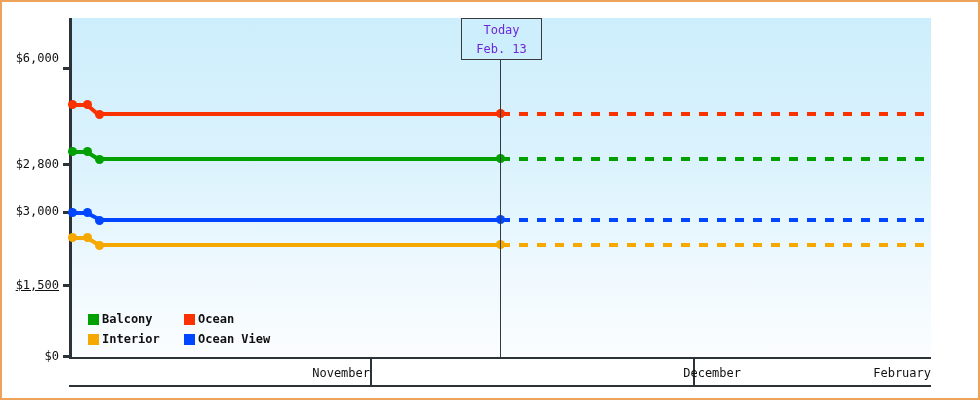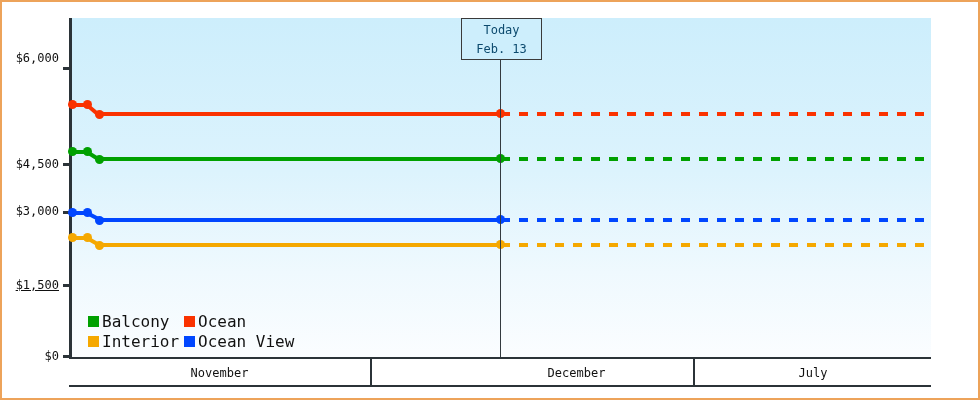--- a/index.html
+++ b/index.html
@@ -77,42 +77,42 @@
   }
   #today-box {
     position:absolute;
     left:461px; top:18px;
     width:81px; height:42px;
     border:1px solid #3a3a3a;
     background:#cdeefc;
     box-sizing:border-box;
     text-align:center;
     font-size:12px;
-    color:#0c4a6e;
+    color:#6d28d9;
     line-height:19px;
     padding-top:2px;
     font-family:"DejaVu Sans Mono", monospace;
   }
   
   #legend {
     position:absolute;
     left:88px; top:312px;
     width:210px; height:38px;
     font-size:12px;
     color:#111111;
     font-family:"DejaVu Sans Mono", monospace;
   }
   .legend-row { position:absolute; left:0; width:210px; height:17px; }
   .legend-item { position:absolute; display:flex; align-items:center; }
   .legend-swatch {
     width:11px; height:11px;
     margin-right:3px;
     display:inline-block;
   }
-  .legend-label { white-space:nowrap; font-size:16px; }
+  .legend-label { white-space:nowrap; font-size:12px;font-weight:bold; }
   
   #month-axis-top {
     position:absolute;
     left:69px; top:357px;
     width:862px; height:2px;
     background:#2b3338;
   }
   #month-axis-bottom {
     position:absolute;
     left:69px; top:385px;
@@ -122,21 +122,21 @@
   .month-sep {
     position:absolute;
     top:357px;
     width:2px; height:30px;
     background:#2b3338;
   }
   .month-label {
     position:absolute;
     top:364px;
     height:18px;
-    text-align:center;
+    text-align:right;
     font-size:12px;
     color:#111111;
     font-family:"DejaVu Sans Mono", monospace;
     line-height:18px;
   }
 </style>
 </head>
 <body>
 
 <div id="chart-root">
@@ -145,21 +145,21 @@
 
   <div id="y-axis-line"></div>
 
   <div class="y-tick-mark" style="top:67px;"></div>
   <div class="y-tick-mark" style="top:163px;"></div>
   <div class="y-tick-mark" style="top:211px;"></div>
   <div class="y-tick-mark" style="top:284px;"></div>
   <div class="y-tick-mark" style="top:355px;"></div>
 
   <div class="y-tick-label" style="top:51px;">$6,000</div>
-  <div class="y-tick-label" style="top:157px;">$4,500</div>
+  <div class="y-tick-label" style="top:157px;">$2,800</div>
   <div class="y-tick-label" style="top:204px;">$3,000</div>
   <div class="y-tick-label" style="top:278px;text-decoration:underline;">$1,500</div>
   <div class="y-tick-label" style="top:349px;">$0</div>
 
   <div class="series-solid" style="left:72px; top:103px; width:17px; background:#fa3200;"></div>
   <div class="series-seg" style="left:87px; top:103px; width:17px; background:#fa3200; transform:rotate(40deg);"></div>
   <div class="series-solid" style="left:98px; top:112px; width:403px; background:#fa3200;"></div>
   <div class="series-dashed" style="left:501px; top:112px; width:430px;
               background:repeating-linear-gradient(to right,#fa3200 0 9px,transparent 9px 18px);"></div>
   <div class="marker" style="left:68px; top:100px; background:#fa3200;"></div>
@@ -225,18 +225,18 @@
       </div>
     </div>
   </div>
 
   <div id="month-axis-top"></div>
   <div id="month-axis-bottom"></div>
   <div class="month-sep" style="left:370px;"></div>
   <div class="month-sep" style="left:693px;"></div>
 
   <div class="month-label" style="left:69px; width:301px;">November</div>
-  <div class="month-label" style="left:392px; width:369px;">December</div>
-  <div class="month-label" style="left:695px; width:236px;">July</div>
+  <div class="month-label" style="left:372px; width:369px;">December</div>
+  <div class="month-label" style="left:695px; width:236px;">February</div>
 
 </div>
 
 <div class="outer-border"></div>
 
 </body></html>

